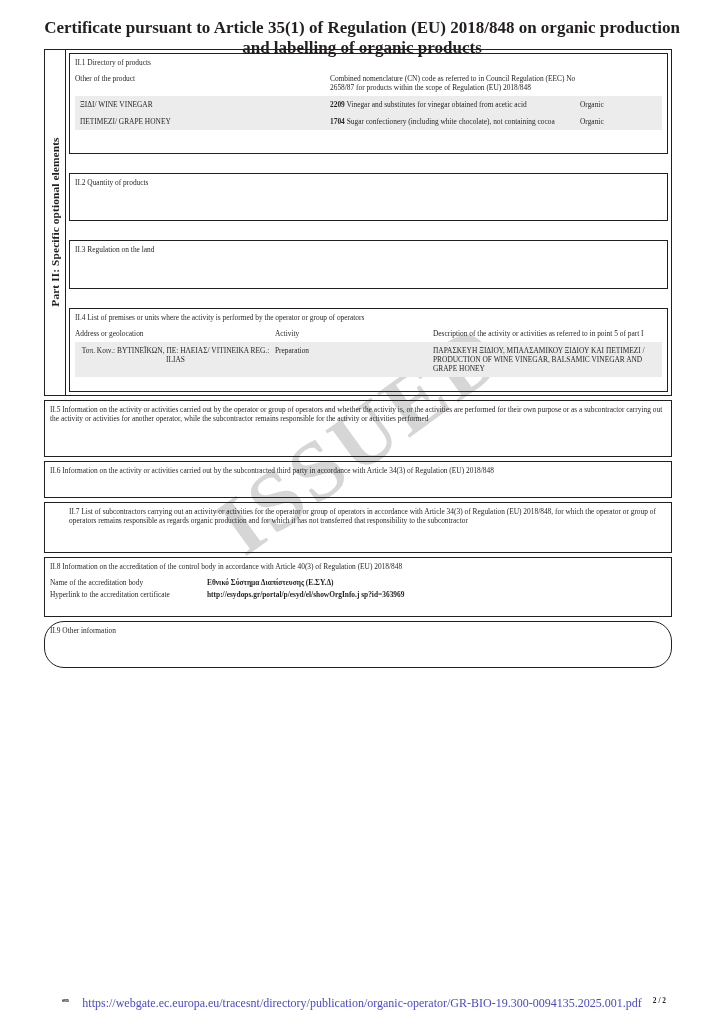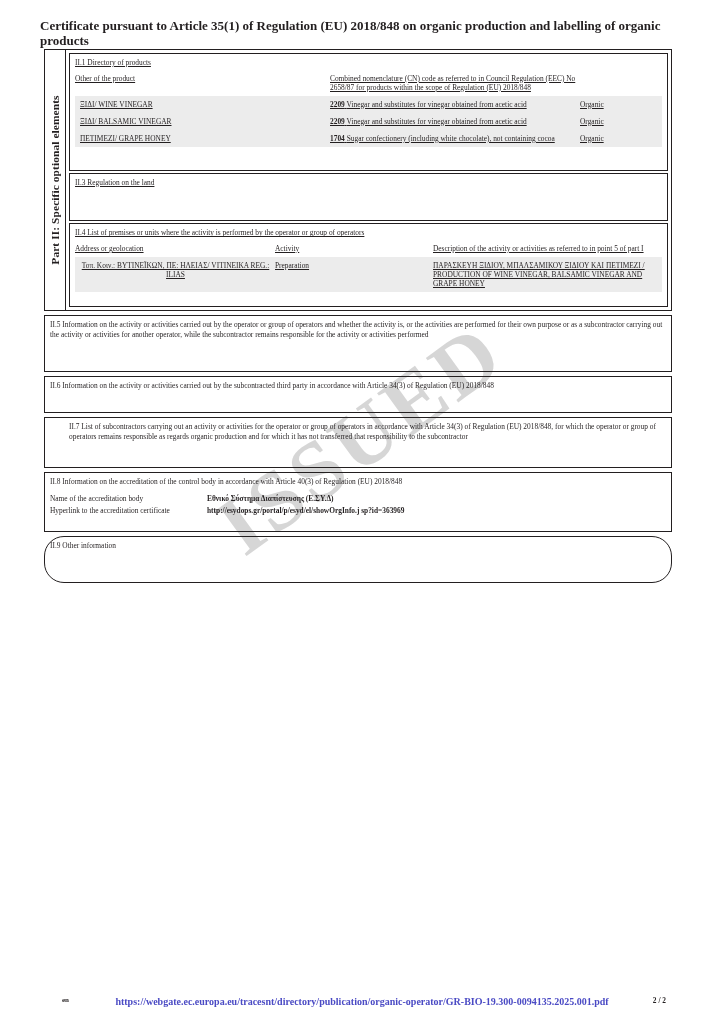--- a/index.html
+++ b/index.html
@@ -43,21 +43,22 @@
     pointer-events: none;
     user-select: none;
   }
 
   
   .doc-title {
     position: absolute;
     left: 40px;
     top: 18px;
     width: 644px;
-    font-size: 13px;
+    text-align: center;
+    font-size: 17px;
     font-weight: 700;
     line-height: 1.18;
     z-index: 3;
   }
 
   
   .content {
     position: absolute;
     left: 44px;
     top: 49px;
@@ -88,23 +89,22 @@
     font-size: 11.4px;
     font-weight: 700;
     letter-spacing: .1px;
   }
   .partII-body {
     flex: 1 1 auto;
     min-width: 0;
     padding: 3px 3px 3px 3px;
     display: flex;
     flex-direction: column;
-    gap: 2px;
+    gap: 19px;
     background: transparent;
-    text-decoration: underline;
   }
 
   
   .box {
     border: 1.2px solid #231f20;
     background: transparent;
     padding: 0;
   }
   .box-head {
     font-size: 7.4px;
@@ -211,23 +211,22 @@
     font-size: 7px;
     font-weight: 700;
     color: #231f20;
   }
   .footer .url {
     position: absolute;
     left: 0;
     top: 0;
     width: 724px;
     text-align: center;
-    font-size: 10px;
+    font-size: 12px;
     color: #4a4ac4;
-    font-weight: bold;
   }
   .footer .pg {
     position: absolute;
     right: 58px;
     top: 0;
     font-size: 7.4px;
     font-weight: 700;
     color: #231f20;
   }
 </style>
@@ -265,37 +264,36 @@
                   <td>Combined nomenclature (CN) code as referred to in Council Regulation (EEC) No 2658/87 for products within the scope of Regulation (EU) 2018/848</td>
                   <td></td>
                 </tr>
 
                 <tr class="prod-row">
                   <td class="bold">ΞΙΔΙ/ WINE VINEGAR</td>
                   <td><span class="cn-code">2209</span> <span>Vinegar and substitutes for vinegar obtained from acetic acid</span></td>
                   <td class="bold">Organic</td>
                 </tr>
 
-                <tr class="prod-row">
-                  <td class="bold">ΞΙΔΙ/ BALSAMIC VINEGAR</td>
-                  <td><span class="cn-code">2209</span> <span>Vinegar and substitutes for vinegar obtained from acetic acid</span></td>
-                  <td class="bold">Organic</td>
-                </tr>
 
                 <tr class="prod-row">
                   <td class="bold">ΠΕΤΙΜΕΖΙ/ GRAPE HONEY</td>
                   <td><span class="cn-code">1704</span> <span>Sugar confectionery (including white chocolate), not containing cocoa</span></td>
                   <td class="bold">Organic</td>
                 </tr>
               </tbody>
             </table>
             <div class="spacer-md"></div>
           </div>
         </div>
 
+        <div class="box">
+          <div class="box-head">II.2 Quantity of products</div>
+          <div class="box-pad tall-26"></div>
+        </div>
 
         <div class="box">
           <div class="box-head">II.3 Regulation on the land</div>
           <div class="box-pad tall-26"></div>
         </div>
 
         <div class="box">
           <div class="box-head">II.4 List of premises or units where the activity is performed by the operator or group of operators</div>
           <div class="box-pad">
             <table class="grid">

